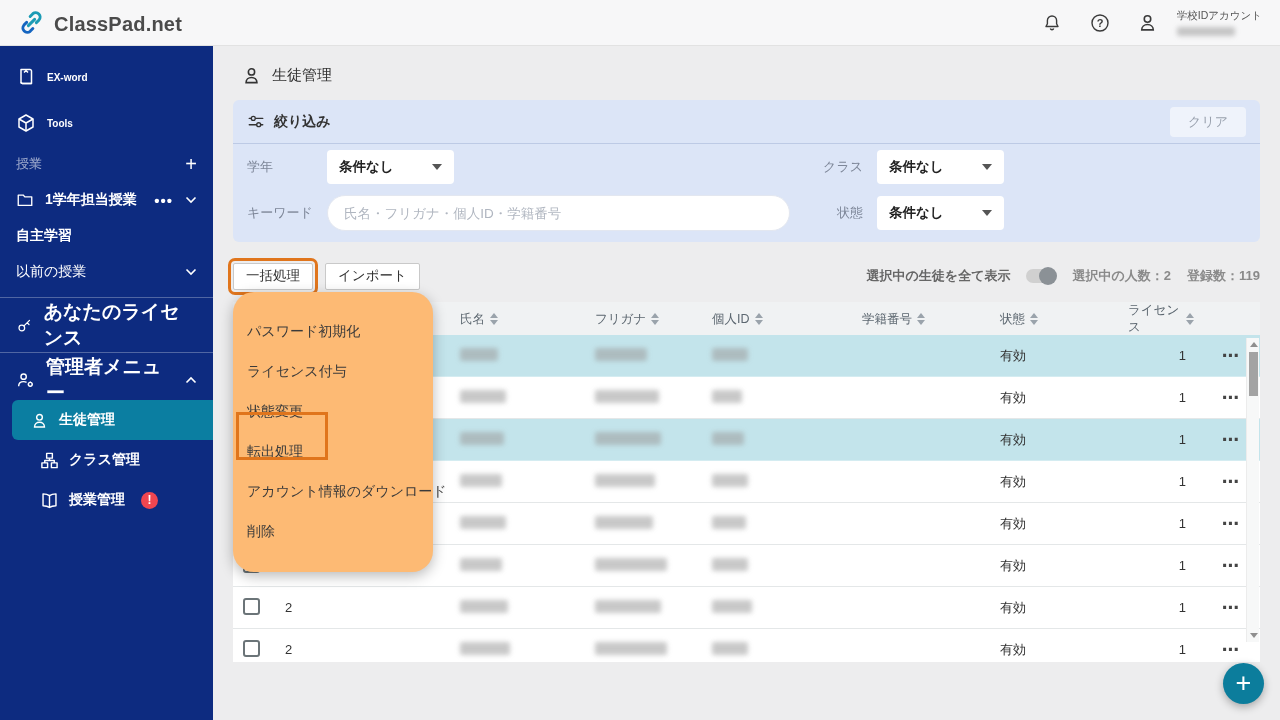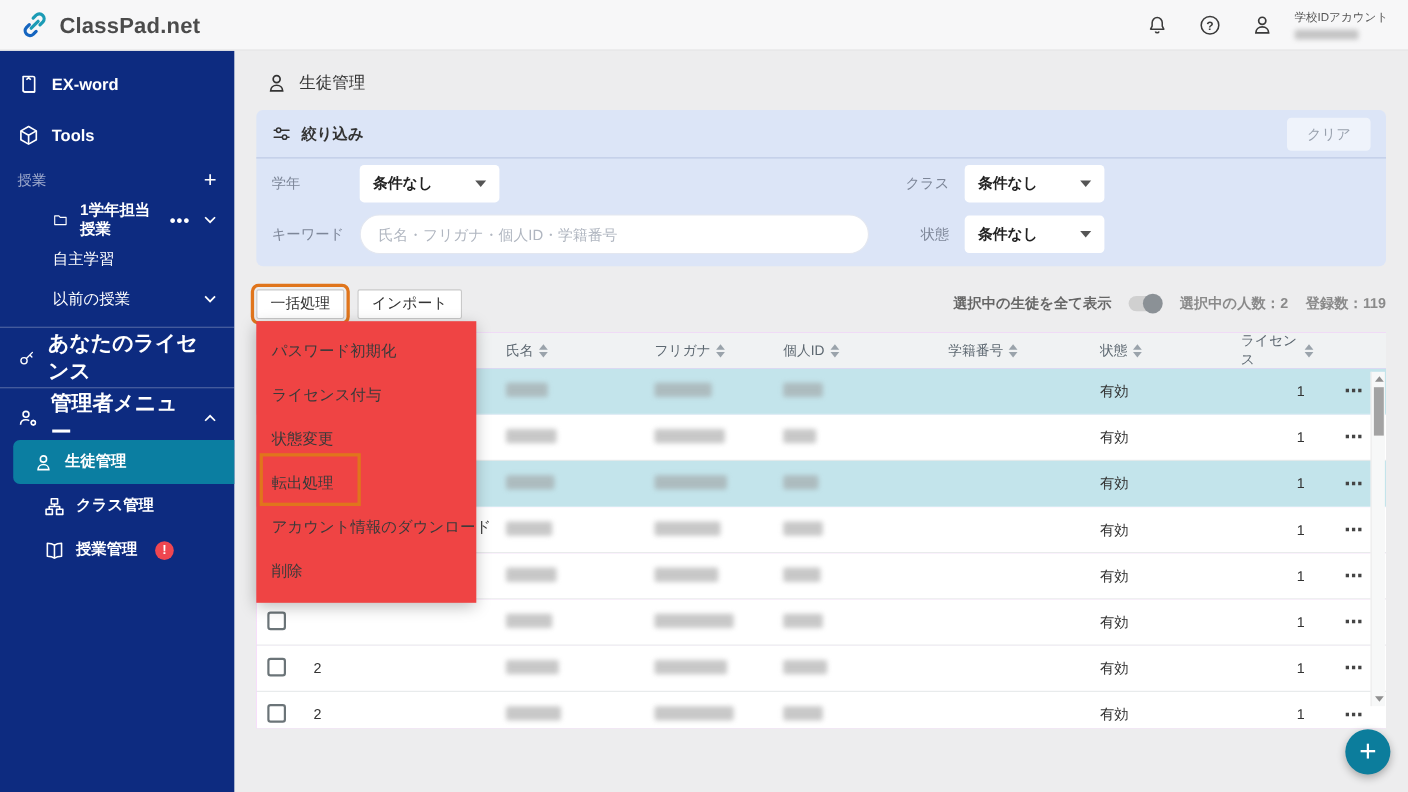--- a/index.html
+++ b/index.html
@@ -15,22 +15,22 @@
   .topbar-right { margin-left:auto; display:flex; align-items:center; gap:26px; }
   .tb-icon { width:22px; height:22px; display:flex; align-items:center; justify-content:center; cursor:pointer; }
   .account { display:flex; flex-direction:column; gap:4px; align-items:flex-start; margin-left:-8px; }
   .account-label { font-size:10.5px; color:#555; }
   .smudge { display:inline-block; background:#9b9b9b; opacity:.55; border-radius:2px; filter:blur(2.5px); }
   .acc-smudge { width:58px; height:9px; }
 
   
   .sidebar { position:absolute; left:0; top:46px; width:213px; height:674px;
     background:var(--sidebar-navy,#0d2b80); color:#fff; padding-top:8px; z-index:10; }
-  .side-item { display:flex; align-items:center; gap:11px; padding:0 16px; height:46px; font-size:15px; font-weight:bold; cursor:pointer; }
-  .side-item.small { height:36px; font-size:14px;margin-left:32px; }
+  .side-item { display:flex; align-items:center; gap:11px; padding:0 16px; height:46px; font-size:10px; font-weight:bold; cursor:pointer; }
+  .side-item.small { height:36px; font-size:14px; }
   .side-row-label { display:flex; align-items:center; height:36px; padding:0 16px; font-size:13px; color:rgba(255,255,255,.6); }
   .side-plus { margin-left:auto; font-size:20px; color:#fff; font-weight:400; cursor:pointer; }
   .side-right { margin-left:auto; display:flex; align-items:center; gap:12px; }
   .dots-glyph { font-size:15px; letter-spacing:1px; line-height:1; cursor:pointer; }
   .divider { height:1px; background:rgba(255,255,255,.28); margin:7px 0; }
   .side-sub { padding-left:40px; height:40px; font-size:14px; font-weight:bold; display:flex; align-items:center; gap:10px; cursor:pointer; }
   .side-sub.selected { margin-left:12px; padding-left:18px; background:var(--selected-teal,#0b7ea1); border-radius:6px 0 0 6px; }
   .badge { width:17px; height:17px; border-radius:50%; background:var(--badge-red,#ef4650);
     color:#fff; font-size:12px; font-weight:bold; display:flex; align-items:center; justify-content:center; margin-left:6px; }
   .lic-row { height:40px; font-size:19px; font-weight:bold; display:flex; align-items:center; gap:11px; padding:0 16px; cursor:pointer; }
@@ -87,22 +87,22 @@
   .c-act { text-align:center; font-size:17px; font-weight:bold; color:#444; letter-spacing:1px; cursor:pointer; }
 
   
   .scrollbar { position:absolute; right:1px; top:36px; width:13px; height:304px; background:#f7f8f8; border-left:1px solid #ececec; }
   .sb-arrow { position:absolute; left:3px; width:0; height:0; border-left:4px solid transparent; border-right:4px solid transparent; }
   .sb-up { top:4px; border-bottom:5px solid #8f8f8f; }
   .sb-dn { bottom:4px; border-top:5px solid #8f8f8f; }
   .sb-thumb { position:absolute; left:2px; top:14px; width:9px; height:44px; background:#a3a3a3; cursor:grab; }
 
   
-  .bulk-menu { position:absolute; left:20px; top:246px; width:200px; background:#ef4444; padding:8px 0;
-    box-shadow:0 4px 14px rgba(0,0,0,.28); z-index:20; }
+  .bulk-menu { position:absolute; left:20px; top:246px; width:200px; background:#fdba74; padding:20px 0;
+    box-shadow:0 4px 14px rgba(0,0,0,.28); z-index:20;border-radius:21px; }
   .menu-item { height:40px; display:flex; align-items:center; padding-left:14px; font-size:14px; color:#3a3a3a; cursor:pointer; white-space:nowrap; }
   .menu-annotation { position:absolute; left:3px; top:120px; width:92px; height:48px;
     border:3px solid var(--annotation-orange,#e0751c); pointer-events:none; }
 
   
   .fab { position:absolute; left:1010px; top:617px; width:41px; height:41px; border-radius:50%;
     background:var(--fab-teal,#0c7d9c); border:none; color:#fff; font-size:27px; font-weight:300; line-height:1;
     display:flex; align-items:center; justify-content:center; cursor:pointer; box-shadow:0 3px 8px rgba(0,0,0,.3); z-index:25; }
 
   svg { display:block; }
@@ -172,21 +172,21 @@
         <path d="M2.5 4.5h5.5l1.8 2h7.7v9.5h-15z"></path>
       </svg>
       <span>1学年担当授業</span>
       <span class="side-right">
         <span class="dots-glyph">•••</span>
         <svg width="12" height="8" viewBox="0 0 12 8" fill="none" stroke="#fff" stroke-width="1.6">
             <path d="M1.5 1.5L6 6l4.5-4.5"></path>
           </svg>
       </span>
     </div>
-    <div class="side-item small" style="font-weight:normal;">
+    <div class="side-item small" style="font-weight:bold;">
       <span>自主学習</span>
     </div>
     <div class="side-item small" style="font-weight:normal;">
       <span>以前の授業</span>
       <span class="side-right">
         <svg width="12" height="8" viewBox="0 0 12 8" fill="none" stroke="#fff" stroke-width="1.6">
             <path d="M1.5 1.5L6 6l4.5-4.5"></path>
           </svg>
       </span>
     </div>

